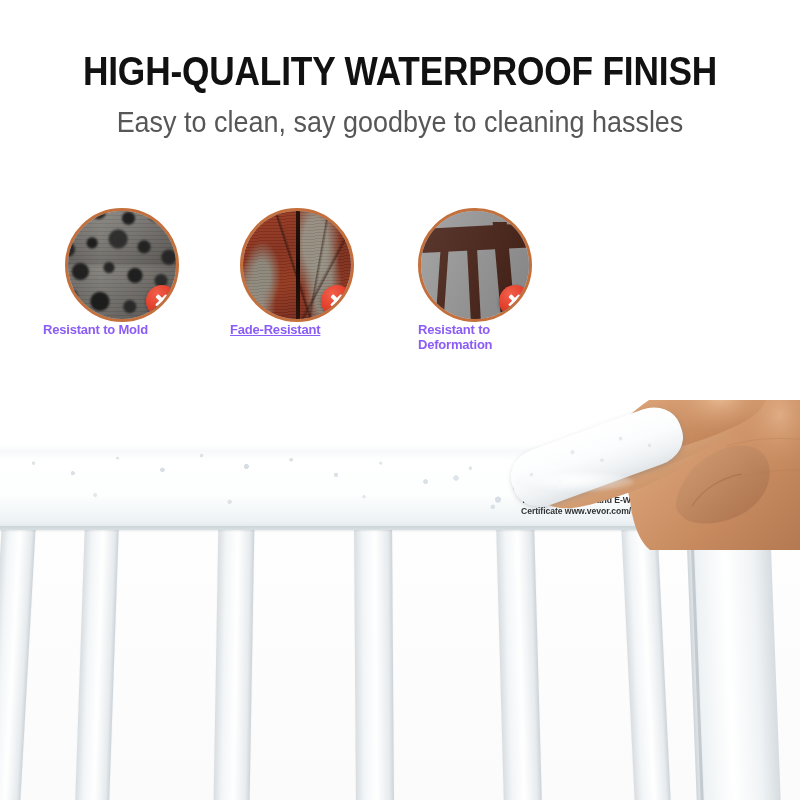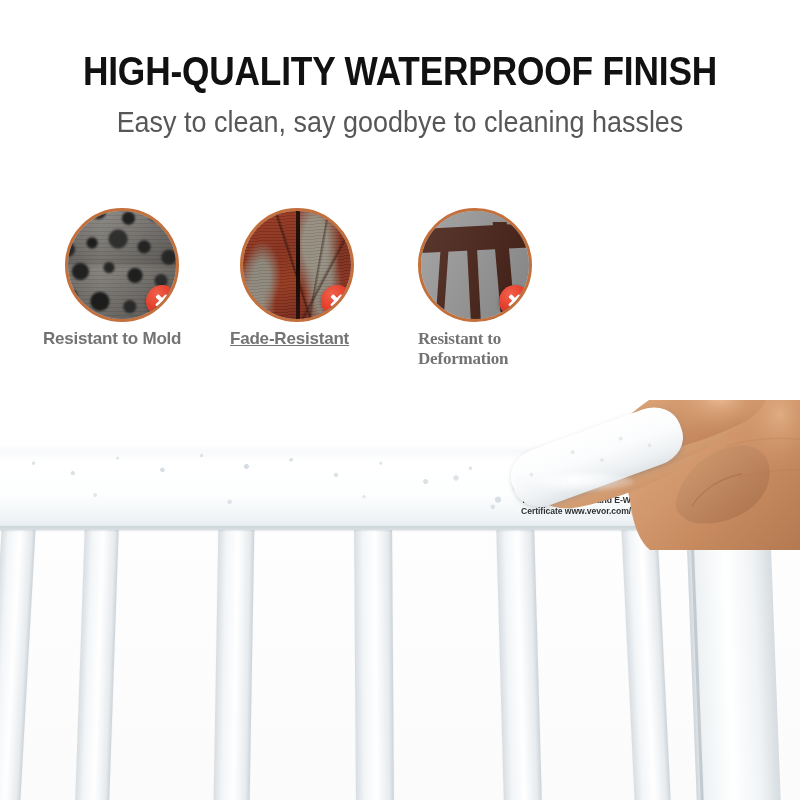--- a/index.html
+++ b/index.html
@@ -202,32 +202,32 @@
     top: 50%;
     width: 15px;
     height: 4.4px;
     background: #ffffff;
     border-radius: 1px;
   }
   .x-marker::before { transform: translate(-50%,-50%) rotate(45deg); }
   .x-marker::after  { transform: translate(-50%,-50%) rotate(-45deg); }
 
   .badge-label {
-    margin-top: 7px;
+    margin-top: 0;
     font-family: "Liberation Sans", sans-serif;
     font-weight: 700;
-    font-size: 17px;
-    color: #737373;
+    font-size: 13px;
+    color: #8b5cf6;
     line-height: 1.18;
     white-space: nowrap;
     letter-spacing: -0.2px;
   }
   .badge-1 .badge-label { margin-left: -22px; }
   .badge-2 .badge-label { margin-left: -10px; text-decoration: underline; }
-  .badge-3 .badge-label { white-space: normal; width: 130px; font-family: Liberation Serif, serif; }
+  .badge-3 .badge-label { white-space: normal; width: 130px; }
 
   
   .photo {
     position: absolute;
     left: 0;
     top: 400px;
     width: 800px;
     height: 400px;
     overflow: hidden;
     background: #ffffff;

